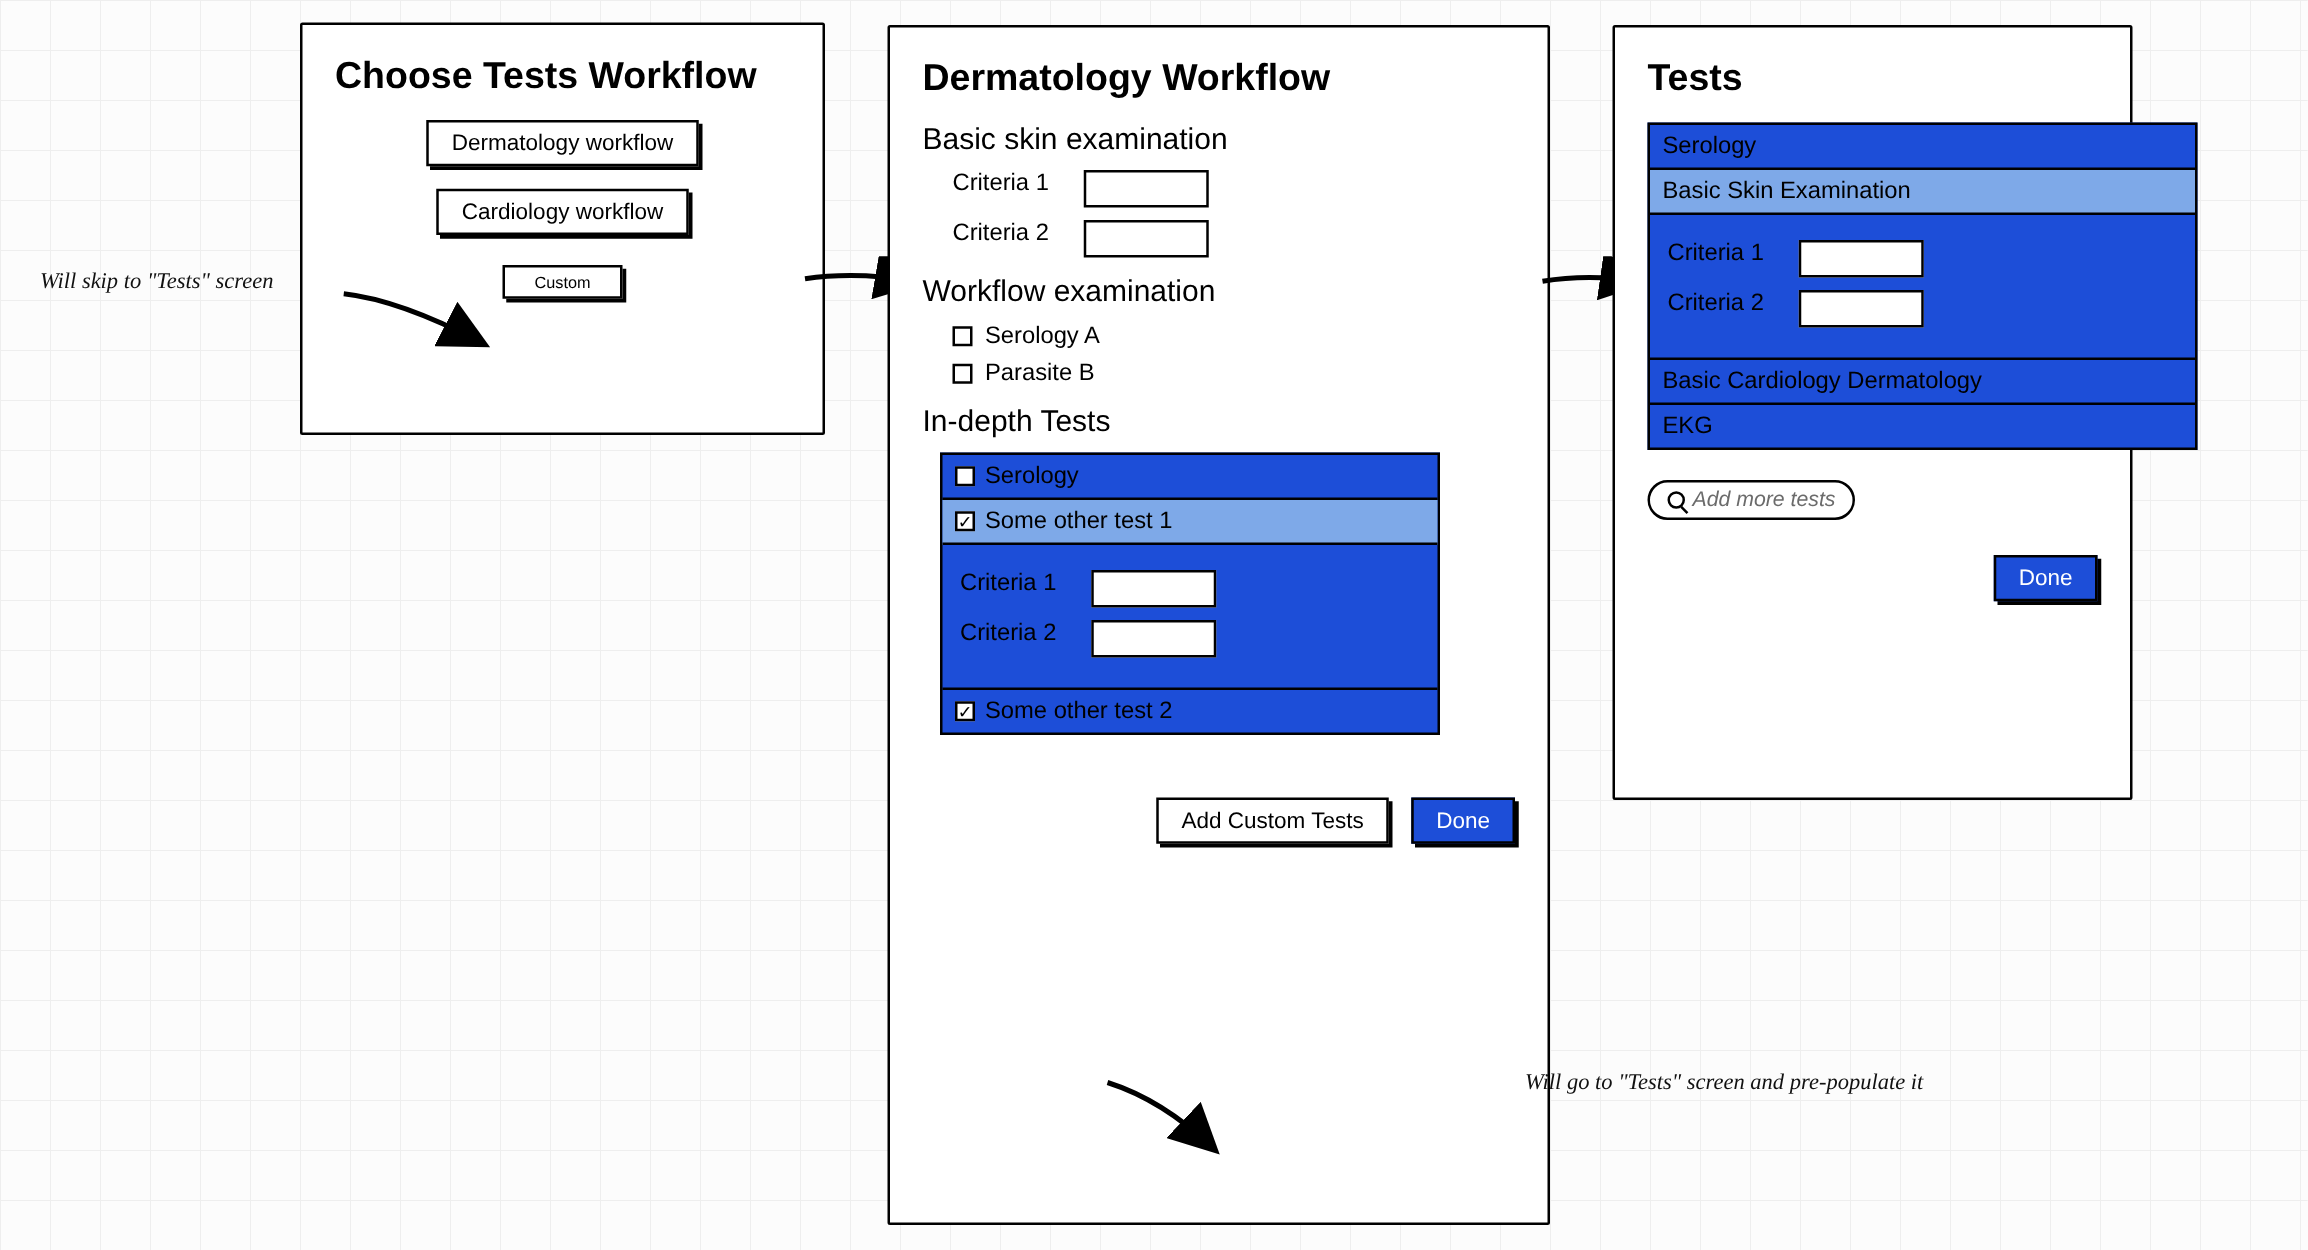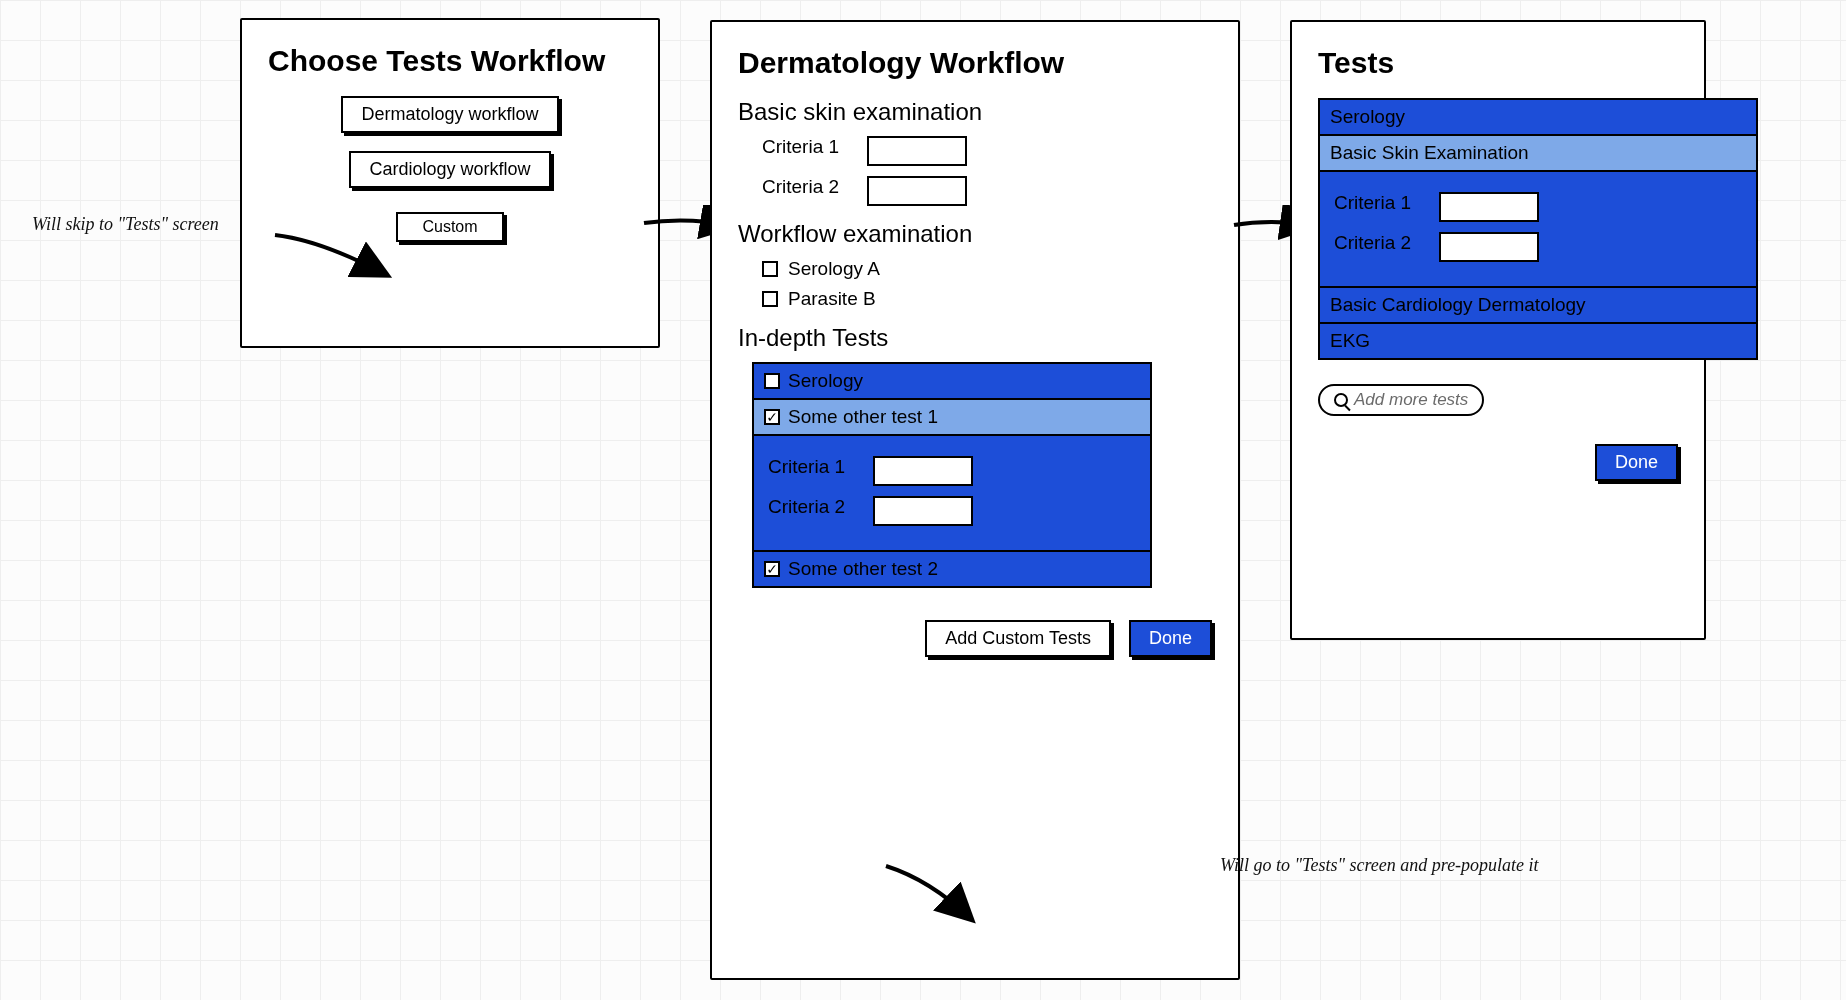--- a/index.html
+++ b/index.html
@@ -33,21 +33,21 @@
   .sketch-btn {
     display: inline-block;
     border: 2px solid #000;
     background: #fff;
     padding: 6px 18px;
     font-family: inherit;
     font-size: 18px;
     box-shadow: 3px 3px 0 #000;
     cursor: pointer;
   }
-  .sketch-btn.small { padding: 4px 24px; font-size: 16px; }
+  .sketch-btn.small { padding: 4px 24px; font-size: 13px; }
   .sketch-btn.primary {
     background: #1d4ed8;
     color: #fff;
     border-color: #000;
   }
 
   .btn-stack { display: flex; flex-direction: column; align-items: center; gap: 18px; }
 
   .section-title {
     font-size: 24px;
@@ -226,21 +226,21 @@
         <label>Criteria 2</label>
         <input class="sketch-input" value="" style="">
       </div>
     </div>
     <div class="row">
       <span class="sketch-checkbox checked"></span>
       <span>Some other test 2</span>
     </div>
   </div>
 
-  <div class="footer-row" style="margin-top:32px;">
+  <div class="footer-row" style="margin-top:50px;">
     <button class="sketch-btn">Add Custom Tests</button>
     <button class="sketch-btn primary">Done</button>
   </div>
 </div>
 
 <svg class="arrow" style="left:880px; top:860px; width:100px; height:70px;" viewBox="0 0 100 70">
   <defs>
       <marker id="ah3" markerWidth="10" markerHeight="10" refX="8" refY="5" orient="auto">
     <path d="M0,0 L10,5 L0,10 z" fill="#000"></path>
       </marker>

